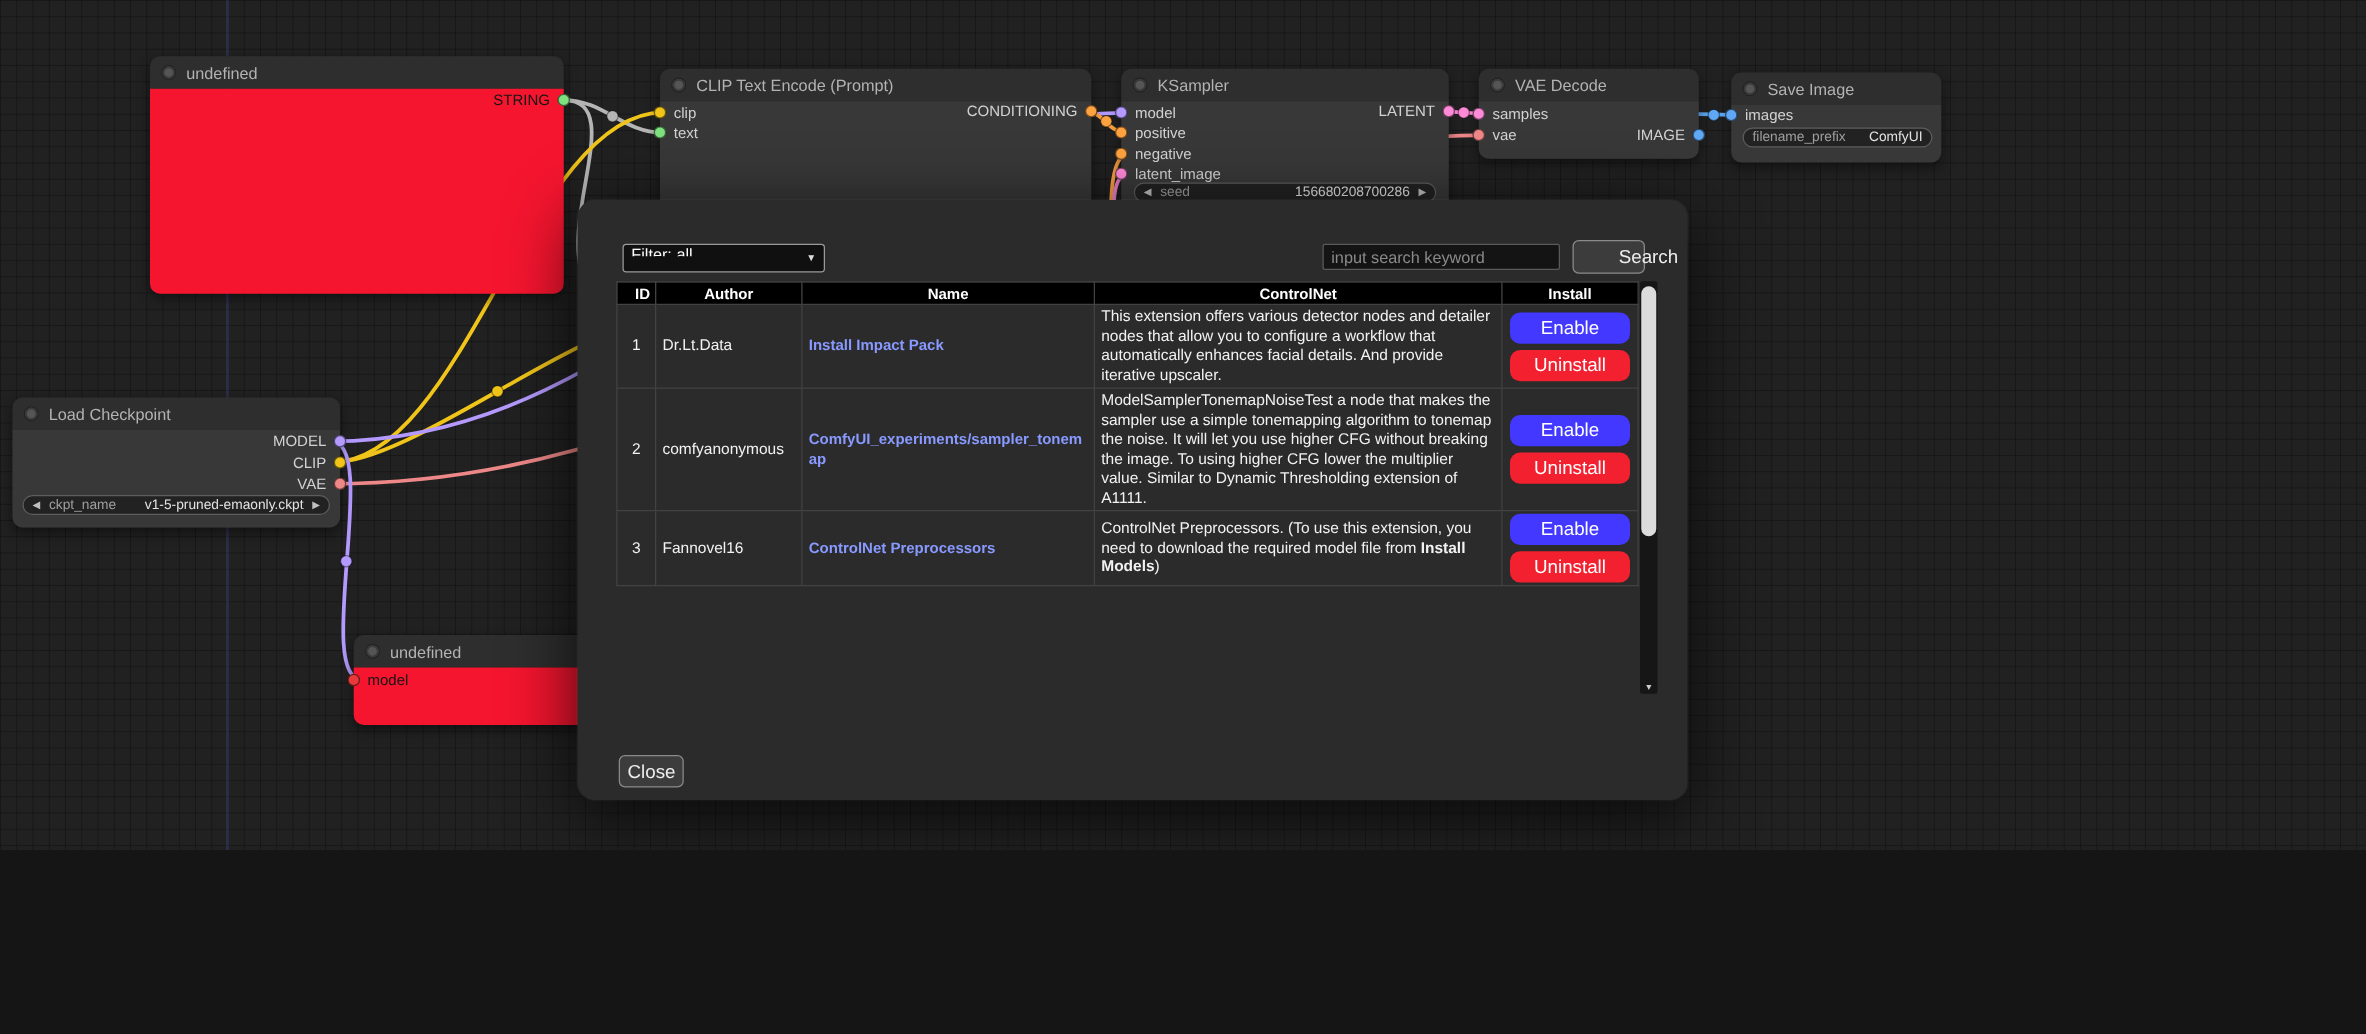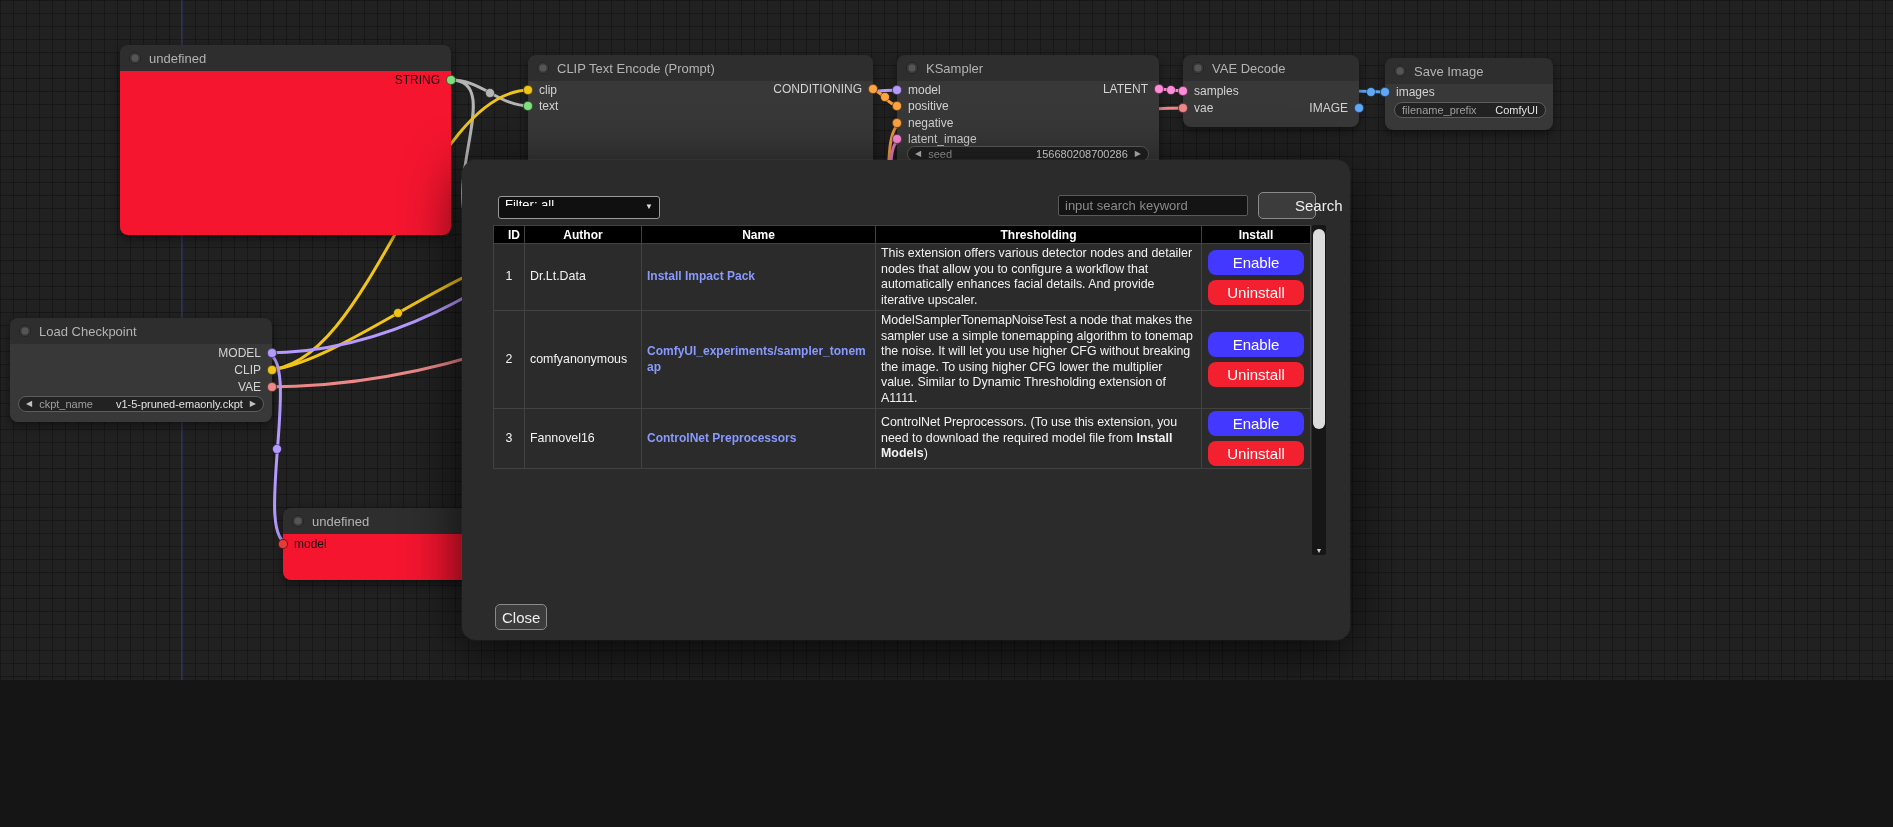--- a/index.html
+++ b/index.html
@@ -264,21 +264,21 @@
             <col style="width:117px">
             <col style="width:234px">
             <col style="width:326px">
             <col style="width:109px">
         </colgroup>
         <thead>
           <tr>
             <th>ID</th>
             <th>Author</th>
             <th>Name</th>
-            <th>Thresholding</th>
+            <th>ControlNet</th>
             <th>Install</th>
           </tr>
         </thead>
         <tbody>
           <tr>
             <td class="c-id">1</td>
             <td>Dr.Lt.Data</td>
             <td class="c-name"><a href="#">Install Impact Pack</a></td>
             <td><span>This extension offers various detector nodes and detailer nodes that allow you to configure a workflow that automatically enhances facial details. And provide iterative upscaler.</span><span class="desc-bold"></span><span></span></td>
             <td class="c-install">

